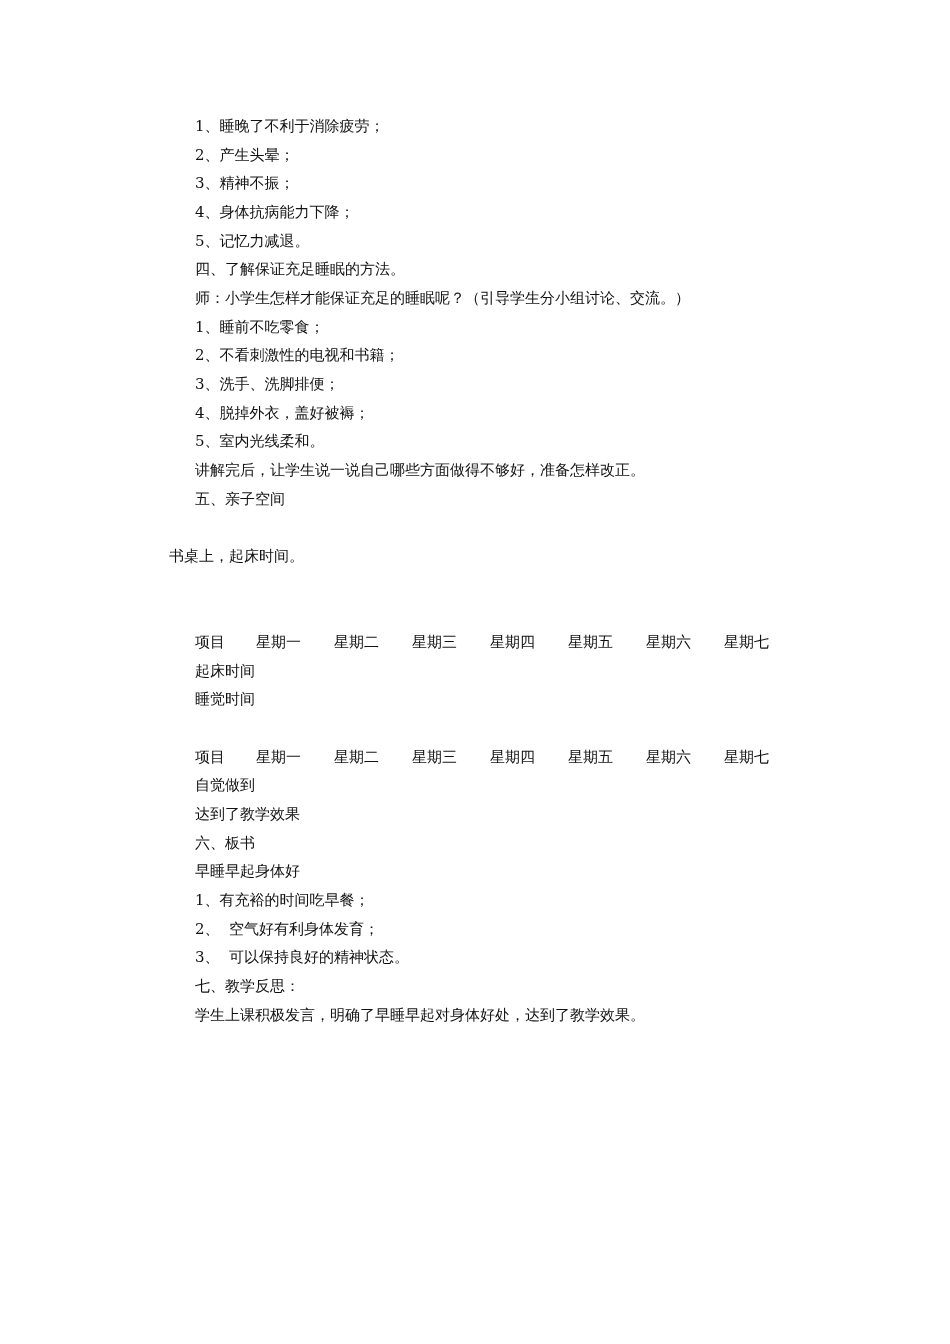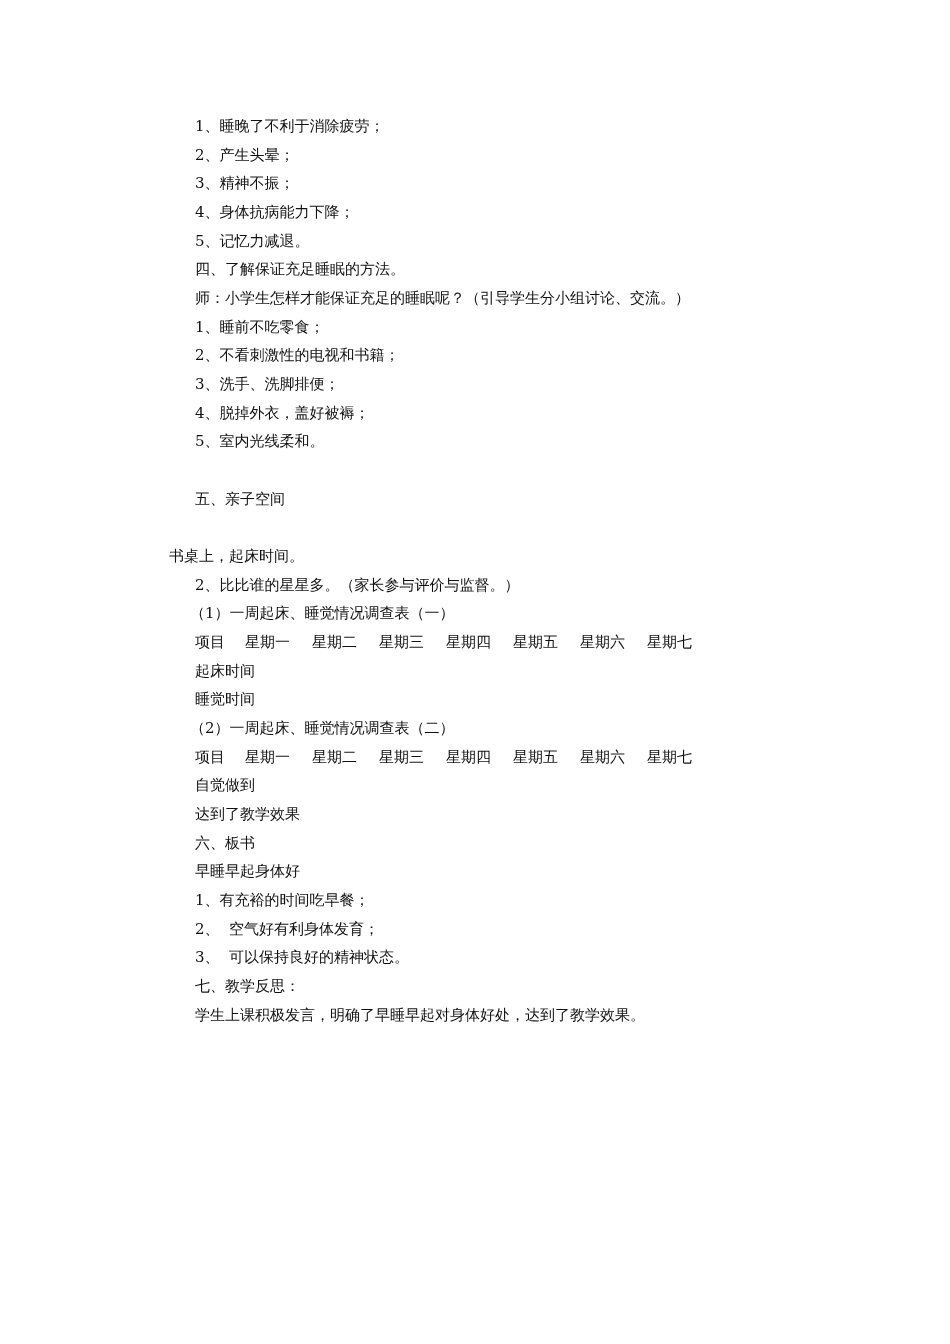--- a/index.html
+++ b/index.html
@@ -4,57 +4,55 @@
   <style>
     html, body { margin: 0; padding: 0; background: #ffffff; }
     body { width: 950px; height: 1344px; position: relative; overflow: hidden;
       font-family: "DejaVu Serif", "Liberation Serif", serif; color: #111111; }
     .page { position: absolute; left: 4px; top: 0; width: 950px; height: 979px; }
     .line { position: absolute; left: 191px; font-size: 15px; line-height: 20px; white-space: pre; }
     .wrap { left: 165px; }
     .row { display: flex; }
     .row span { display: inline-block; }
     .row .c0 { width: 50px; }
-    .row .c { width: 67px; }
+    .row .c { width: 67px; margin-left: 11px; }
   </style>
 </head>
 <body>
 
 <div class="page">
   <div class="line" style="top:116px">1、睡晚了不利于消除疲劳；</div>
   <div class="line" style="top:145px">2、产生头晕；</div>
   <div class="line" style="top:173px">3、精神不振；</div>
   <div class="line" style="top:202px">4、身体抗病能力下降；</div>
   <div class="line" style="top:231px">5、记忆力减退。</div>
   <div class="line" style="top:259px">四、了解保证充足睡眠的方法。</div>
   <div class="line" style="top:288px">师：小学生怎样才能保证充足的睡眠呢？（引导学生分小组讨论、交流。）</div>
   <div class="line" style="top:317px">1、睡前不吃零食；</div>
   <div class="line" style="top:345px">2、不看刺激性的电视和书籍；</div>
   <div class="line" style="top:374px">3、洗手、洗脚排便；</div>
   <div class="line" style="top:403px">4、脱掉外衣，盖好被褥；</div>
   <div class="line" style="top:431px">5、室内光线柔和。</div>
+  <div class="line" style="top:460px">讲解完后，让学生说一说自己哪些方面做得不够好，准备怎样改正。</div>
   <div class="line" style="top:489px">五、亲子空间</div>
   <div class="line wrap" style="top:546px">书桌上，起床时间。</div>
-  <div class="line" style="top:575px">2、比比谁的星星多。（家长参与评价与监督。）</div>
-  <div class="line" style="top:603px;left:186px">（1）一周起床、睡觉情况调查表（一）</div>
 
   <div class="line row" style="top:632px">
     <span class="c0">项目</span>
     <span class="c">星期一</span>
     <span class="c">星期二</span>
     <span class="c">星期三</span>
     <span class="c">星期四</span>
     <span class="c">星期五</span>
     <span class="c">星期六</span>
     <span class="c">星期七</span>
   </div>
   <div class="line" style="top:661px">起床时间</div>
   <div class="line" style="top:689px">睡觉时间</div>
 
-  <div class="line" style="top:718px;left:186px">（2）一周起床、睡觉情况调查表（二）</div>
   <div class="line row" style="top:747px">
     <span class="c0">项目</span>
     <span class="c">星期一</span>
     <span class="c">星期二</span>
     <span class="c">星期三</span>
     <span class="c">星期四</span>
     <span class="c">星期五</span>
     <span class="c">星期六</span>
     <span class="c">星期七</span>
   </div>

